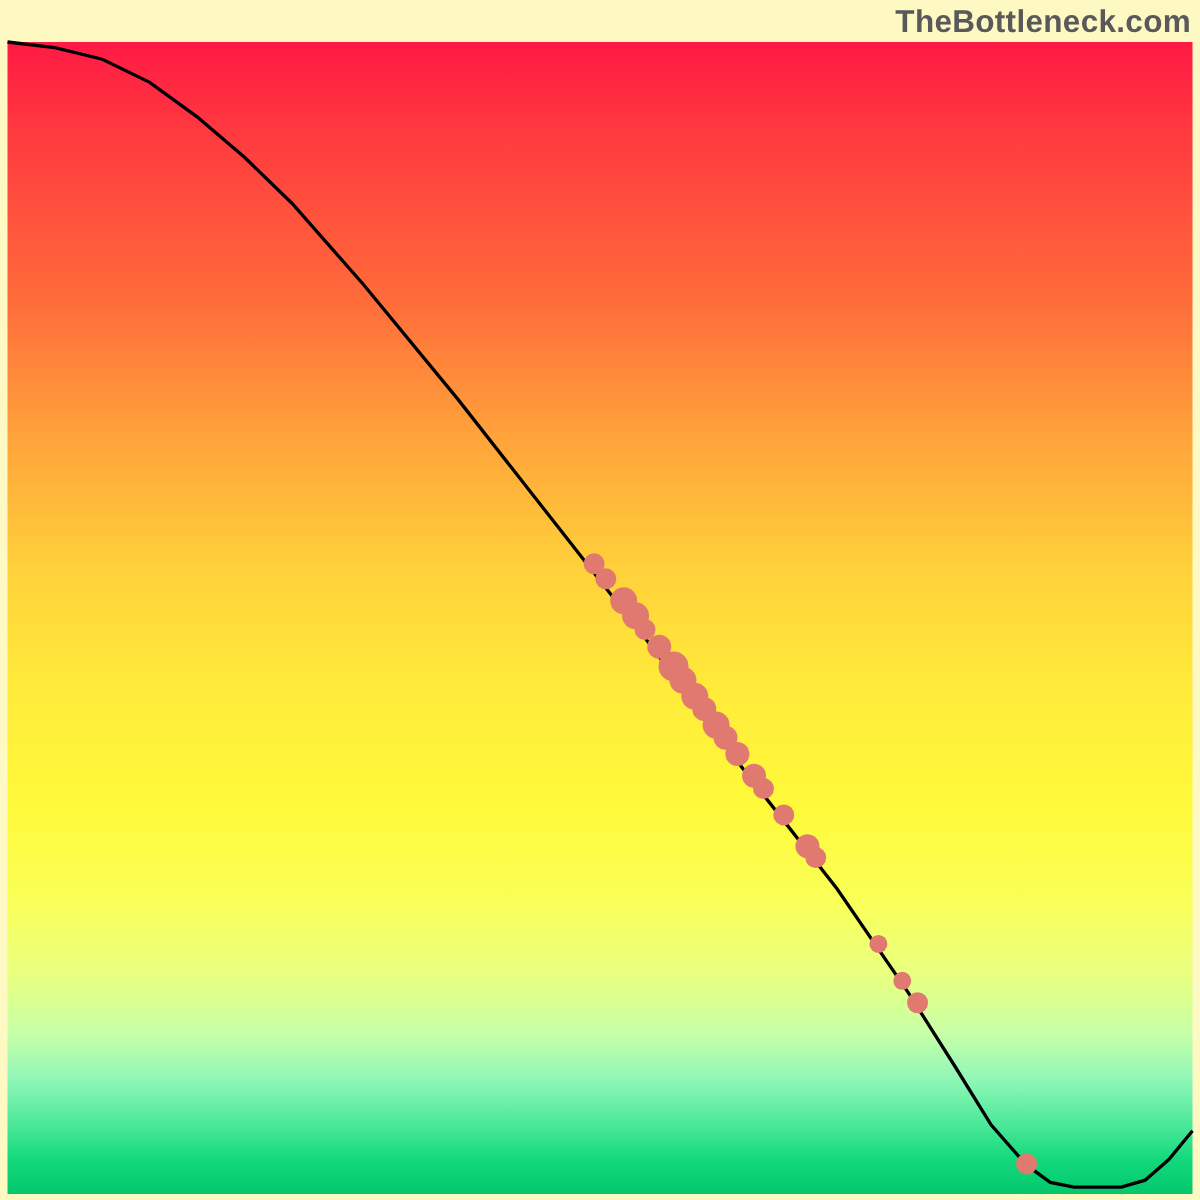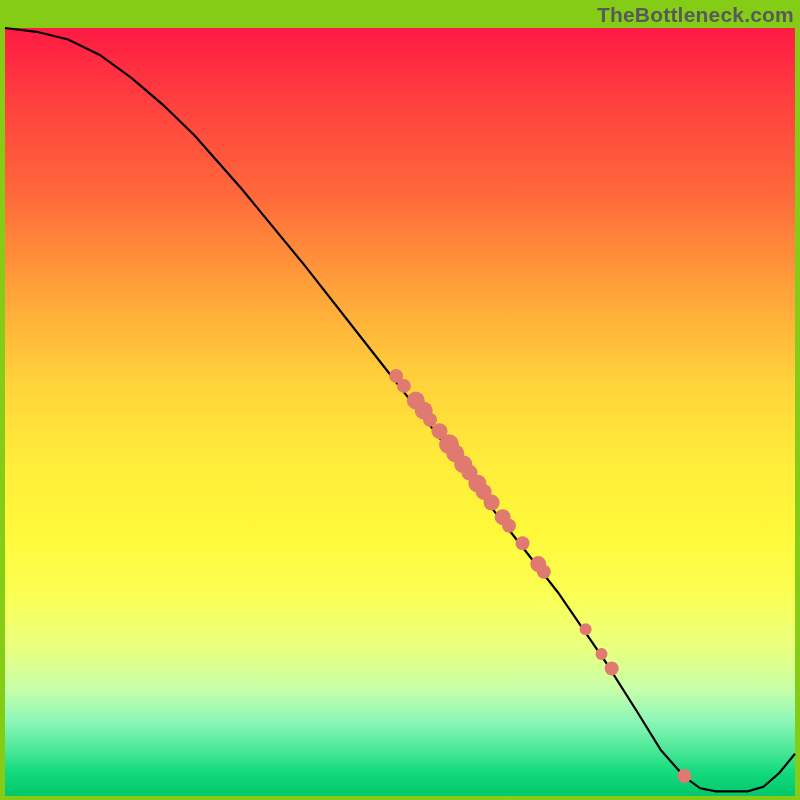--- a/index.html
+++ b/index.html
@@ -7,21 +7,21 @@
     padding: 0;
     width: 800px;
     height: 800px;
     overflow: hidden;
     font-family: Arial, Helvetica, sans-serif;
   }
   .chart-container {
     position: relative;
     width: 800px;
     height: 800px;
-    background: #84cc16;
+    background: #fef9c3;
   }
   .plot-area {
     position: absolute;
     left: 5px;
     top: 28px;
     width: 790px;
     height: 768px;
     
     background: linear-gradient(
       to bottom,

